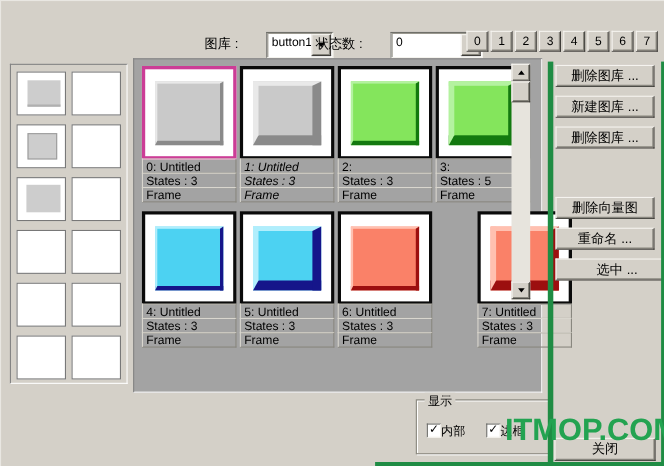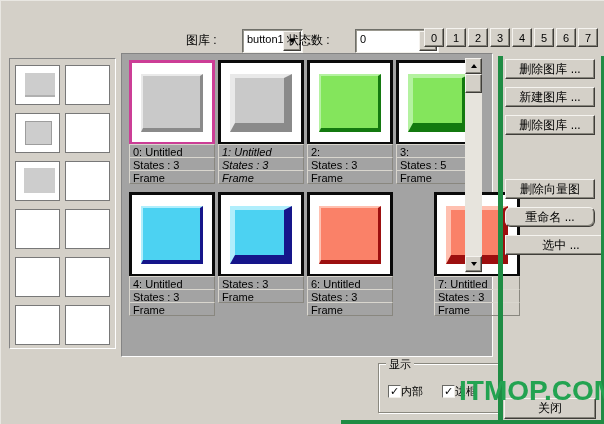--- a/index.html
+++ b/index.html
@@ -172,20 +172,21 @@
           <div class="sq"></div>
         </div>
       <div class="lrow">4: Untitled</div>
       <div class="lrow">States : 3</div>
       <div class="lrow">Frame</div>
     </div>
     <div class="gitem" style="left:96px;top:138px;">
       <div class="thumb" data-variant="cyan thick">
           <div class="sq"></div>
         </div>
+      <div class="lrow">5: Untitled</div>
       <div class="lrow">States : 3</div>
       <div class="lrow">Frame</div>
     </div>
     <div class="gitem" style="left:185px;top:138px;">
       <div class="thumb" data-variant="salmon thin">
           <div class="sq"></div>
         </div>
       <div class="lrow">6: Untitled</div>
       <div class="lrow">States : 3</div>
       <div class="lrow">Frame</div>
@@ -207,21 +208,21 @@
     <div class="sthumb"></div>
     <div class="sbtn" style="top:198px;">
         <span class="tri-down"></span>
       </div>
   </div>
 
   <div class="btn" style="left:504px;top:58px;width:90px;height:20px;">删除图库 ...</div>
   <div class="btn" style="left:504px;top:86px;width:90px;height:20px;">新建图库 ...</div>
   <div class="btn" style="left:504px;top:114px;width:90px;height:20px;">删除图库 ...</div>
   <div class="btn" style="left:504px;top:178px;width:90px;height:20px;">删除向量图</div>
-  <div class="btn" style="left:504px;top:206px;width:90px;height:20px;border-radius:6px;">重命名 ...</div>
+  <div class="btn" style="left:504px;top:206px;width:90px;height:20px;">重命名 ...</div>
   <div class="btn" style="left:504px;top:234px;width:112px;height:20px;">选中 ...</div>
 
   <div class="group">
     <span class="legend">显示</span>
     <div class="cbwrap" style="left:9px;top:20px;">
       <div class="cbox">
         <span class="check">✓</span>
       </div>
       <span class="cblabel">内部</span>
     </div>

